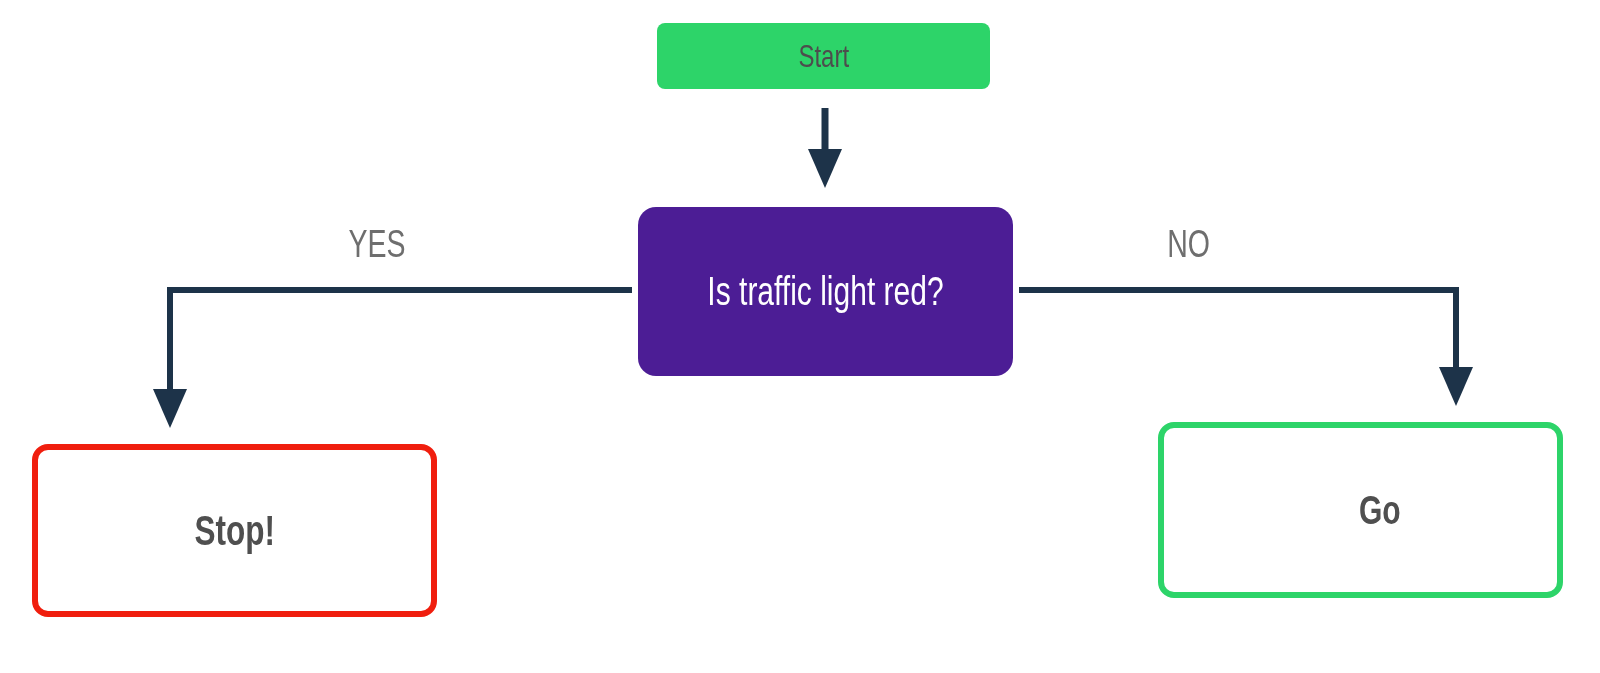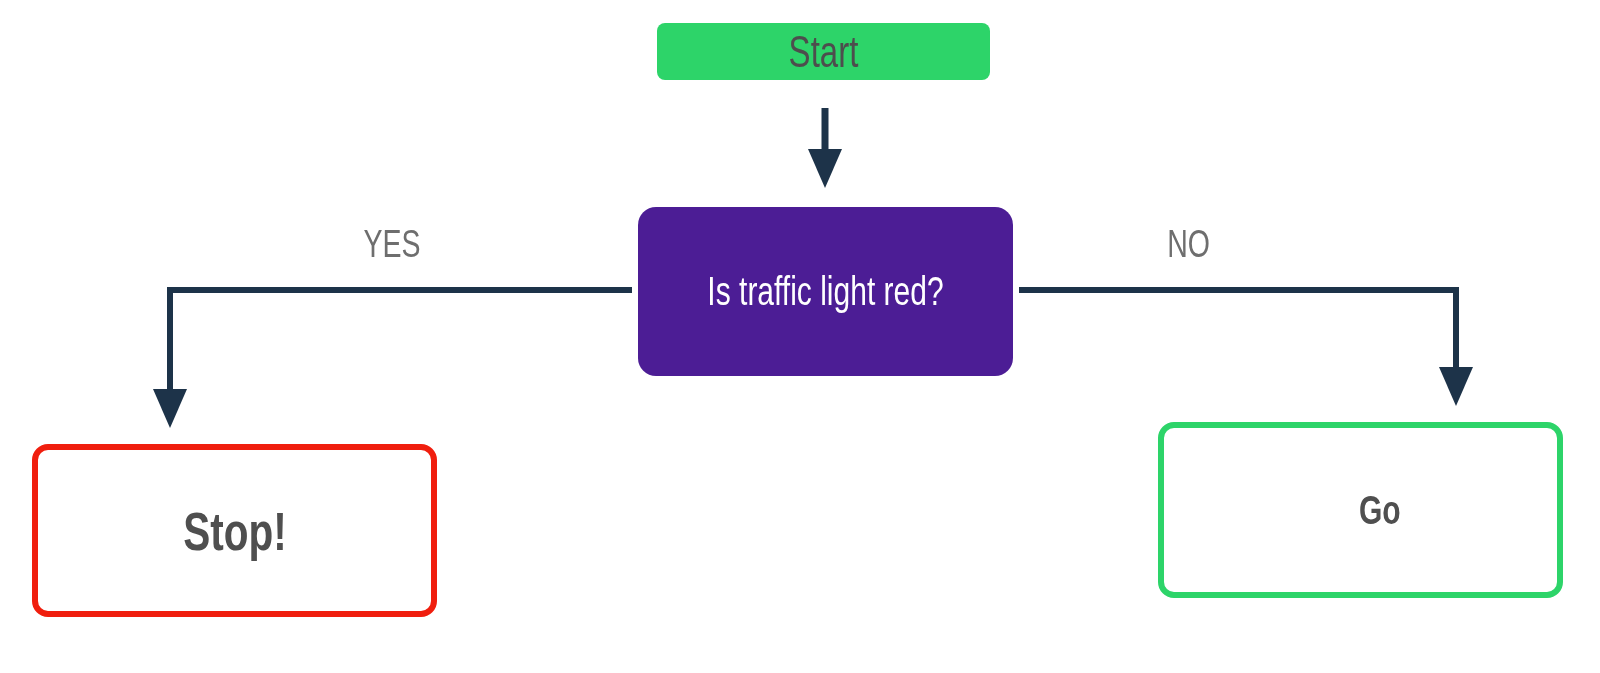--- a/index.html
+++ b/index.html
@@ -34,46 +34,46 @@
   .node span, .edge-label span {
     display: inline-block;
     transform: scaleX(0.75);
     transform-origin: center center;
     white-space: nowrap;
   }
   .node-start {
     left: 657px;
     top: 23px;
     width: 333px;
-    height: 57px;
+    height: 66px;
     background: #2DD469;
     border-radius: 8px;
     color: #4D4D4D;
-    font-size: 44px;
+    font-size: 32px;
   }
   .node-decision {
     left: 638px;
     top: 207px;
     width: 375px;
     height: 169px;
     background: #16293C;
     border-radius: 18px;
     color: #FFFFFF;
     font-size: 40px;
   }
   .node-stop {
     left: 32px;
     top: 444px;
     width: 405px;
     height: 173px;
     background: #ffffff;
     border: 6px solid #F01E0E;
     border-radius: 16px;
     color: #4F4F4F;
-    font-size: 54px;
+    font-size: 42px;
     font-weight: bold;
     text-align: center;
   }
   .node-go {
     left: 1158px;
     top: 422px;
     width: 405px;
     height: 176px;
     background: #ffffff;
     border: 6px solid #2DD469;
@@ -85,21 +85,21 @@
   }
   .edge-label {
     position: absolute;
     width: 200px;
     top: 222px;
     text-align: center;
     color: #6E6E6E;
     font-size: 38px;
     line-height: 44px;
   }
-  .edge-label-yes { left: 292px; }
+  .edge-label-yes { left: 277px; }
   .edge-label-no  { left: 1088px; }
 </style>
 </head>
 <body>
 
 <div class="canvas">
 
   <svg class="connectors" viewBox="0 0 1600 673" aria-hidden="true">
 
     <g>

